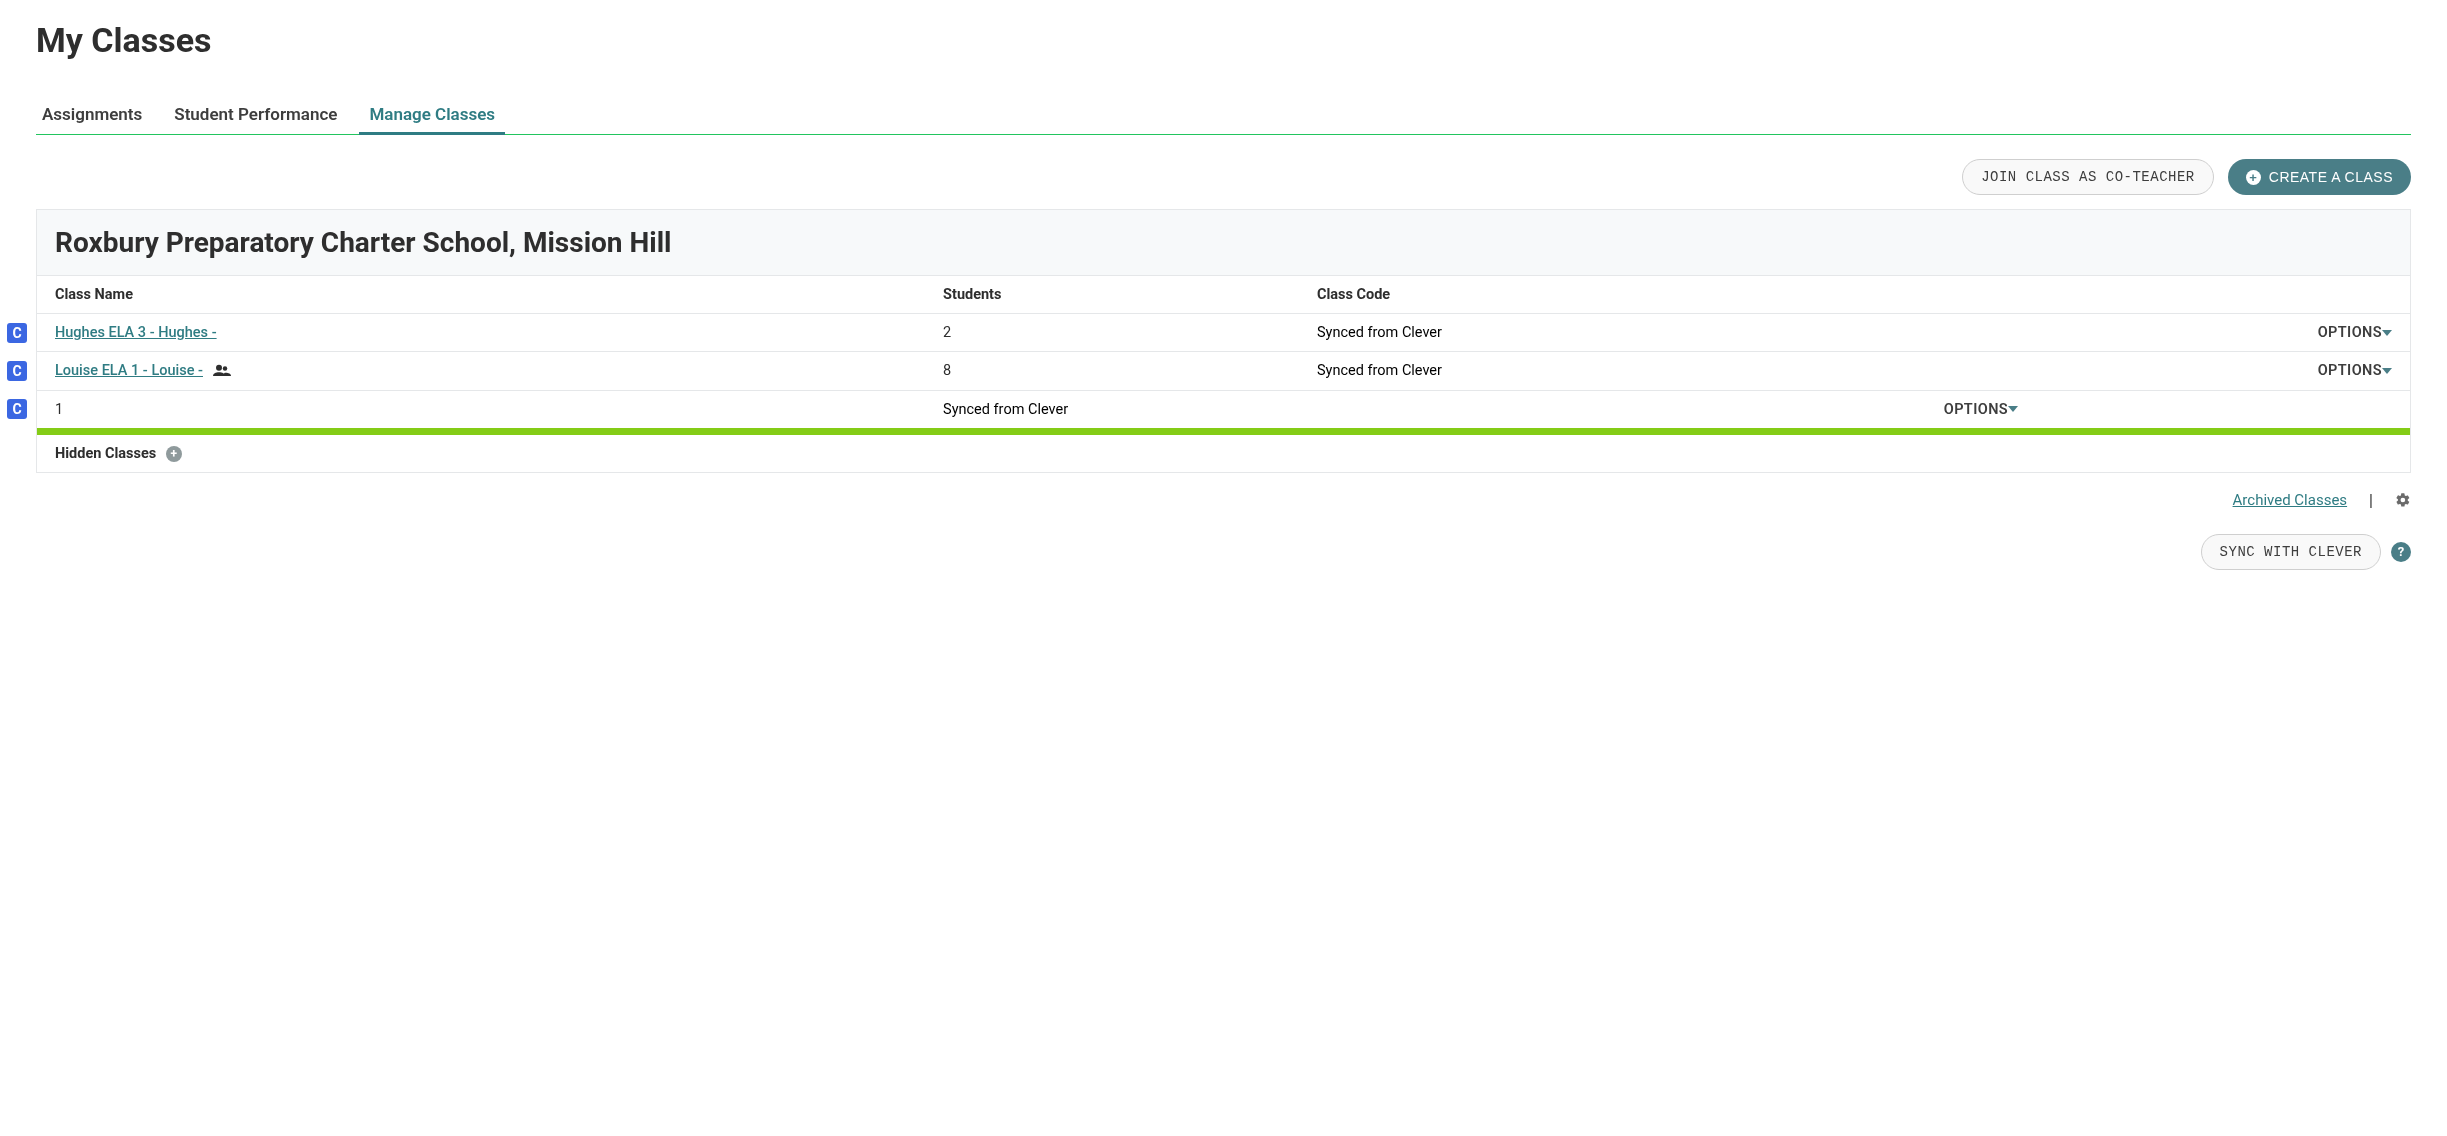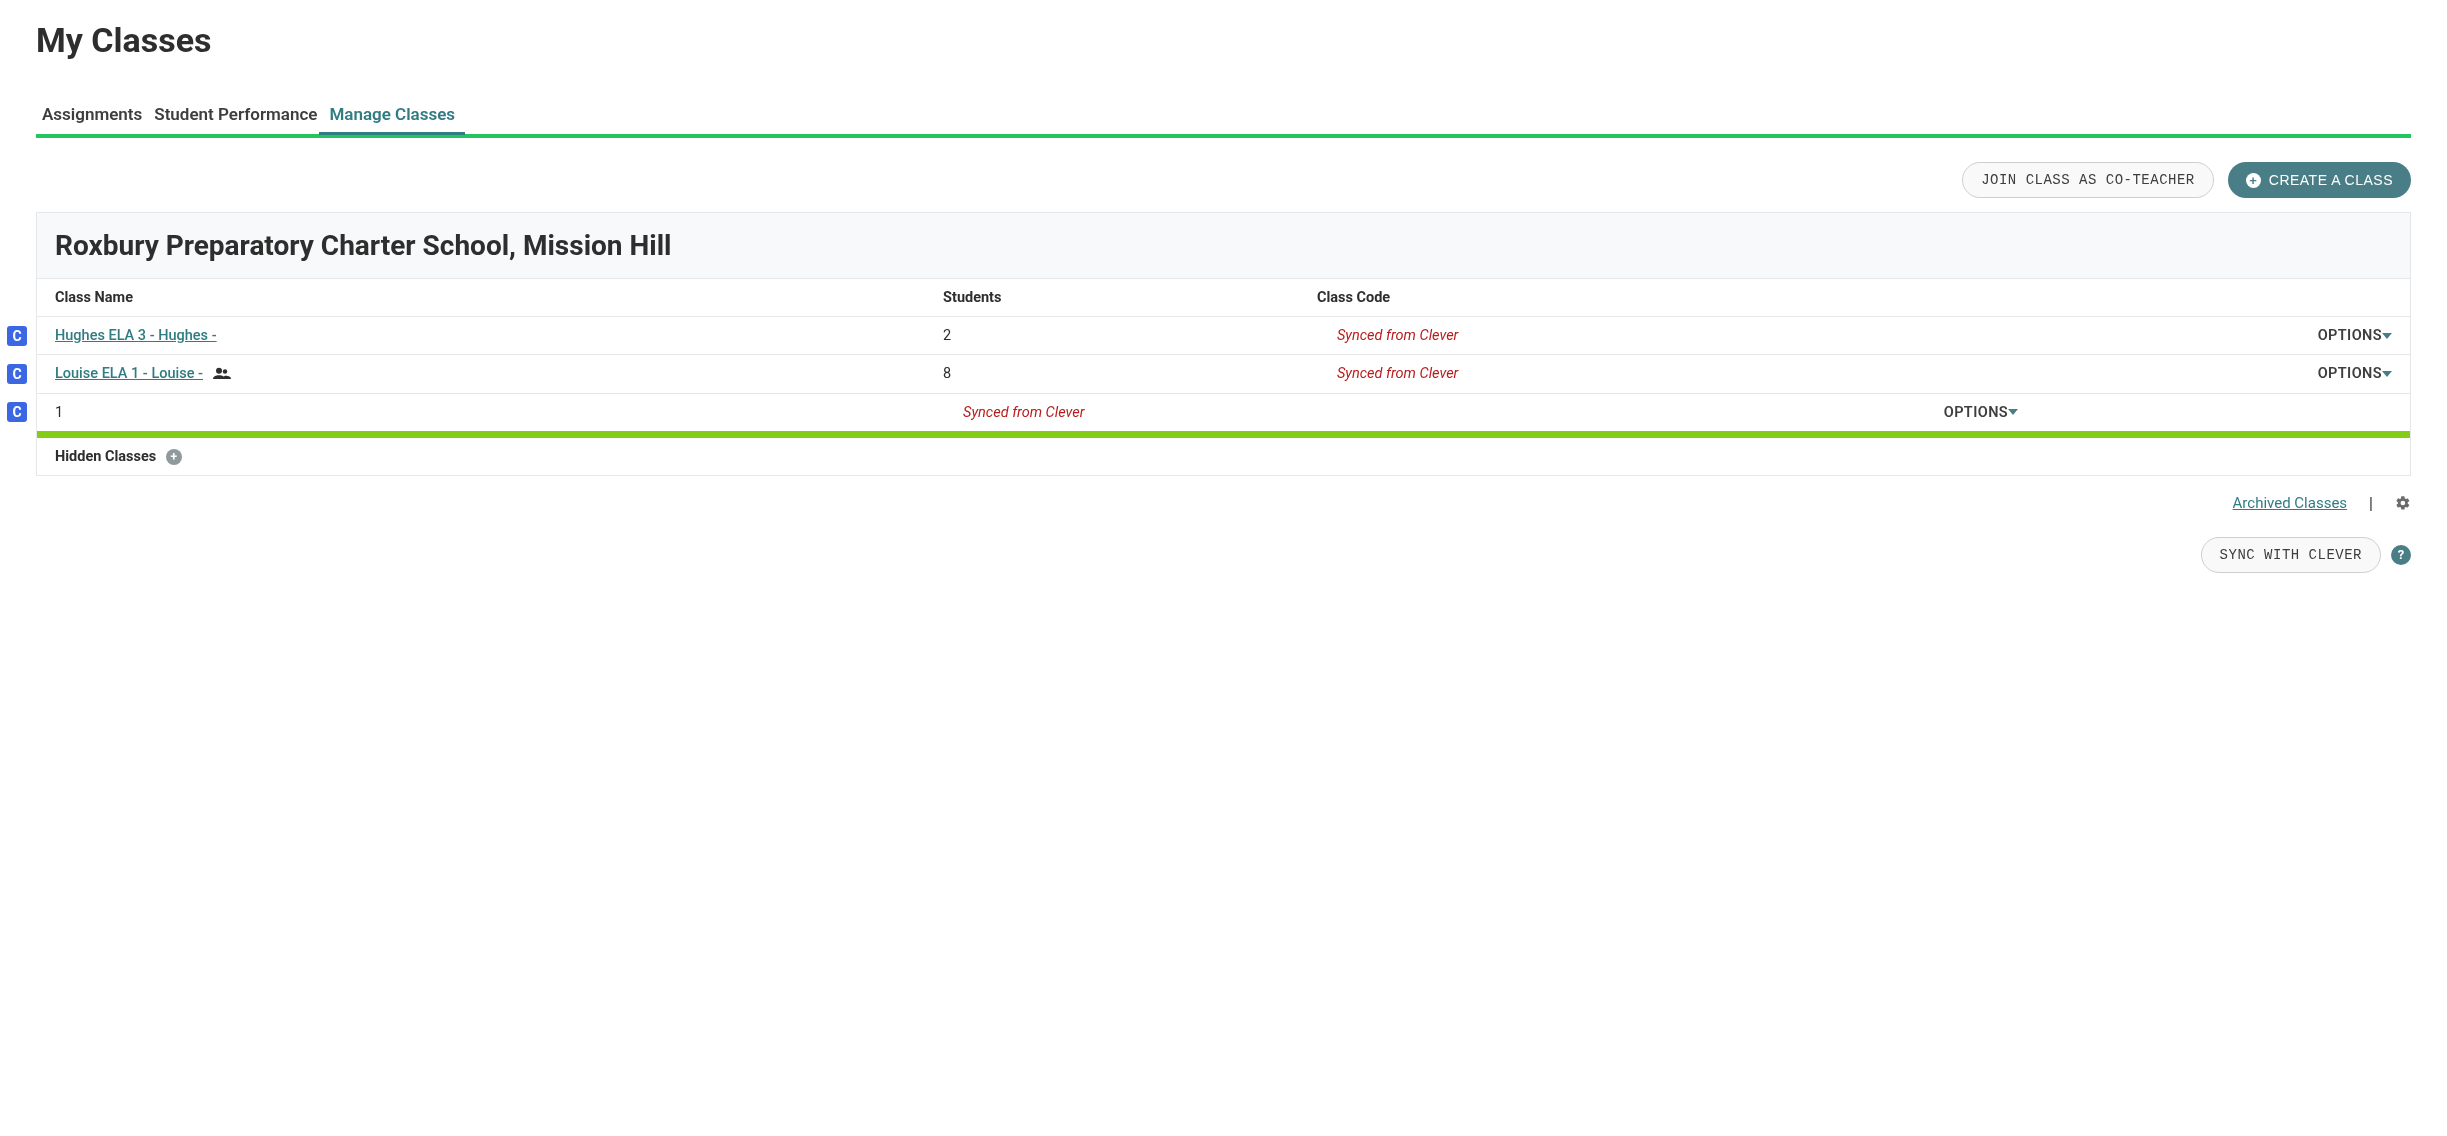--- a/index.html
+++ b/index.html
@@ -11,21 +11,22 @@
 }
 .page-title {
   font-size: 34px;
   font-weight: 700;
   color: #2e2e2e;
   margin-bottom: 36px;
   margin-left: 0;
 }
 .tabs {
   display: flex;
-  border-bottom: 4px solid #22c55e;
+  gap: 20px;
+  border-bottom: 1px solid #22c55e;
   margin-bottom: 24px;
 }
 .tab {
   padding: 8px 6px 10px 6px;
   font-size: 17px;
   font-weight: 600;
   color: #3e3e3e;
   cursor: pointer;
   position: relative;
 }
@@ -123,23 +124,21 @@
   color: #2f7c83;
   text-decoration: underline;
   font-weight: 500;
 }
 .coteacher-icon {
   display: inline-block;
   margin-left: 10px;
   vertical-align: middle;
 }
 .synced {
-  font-style: italic;
-  color: #b91c1c;
-  margin-left: 20px;
+  color: #000000;
 }
 .options-cell {
   text-align: right;
   font-weight: 600;
   color: #3e3e3e;
   letter-spacing: 0.4px;
   display: flex;
   justify-content: flex-end;
   align-items: center;
   gap: 0;

